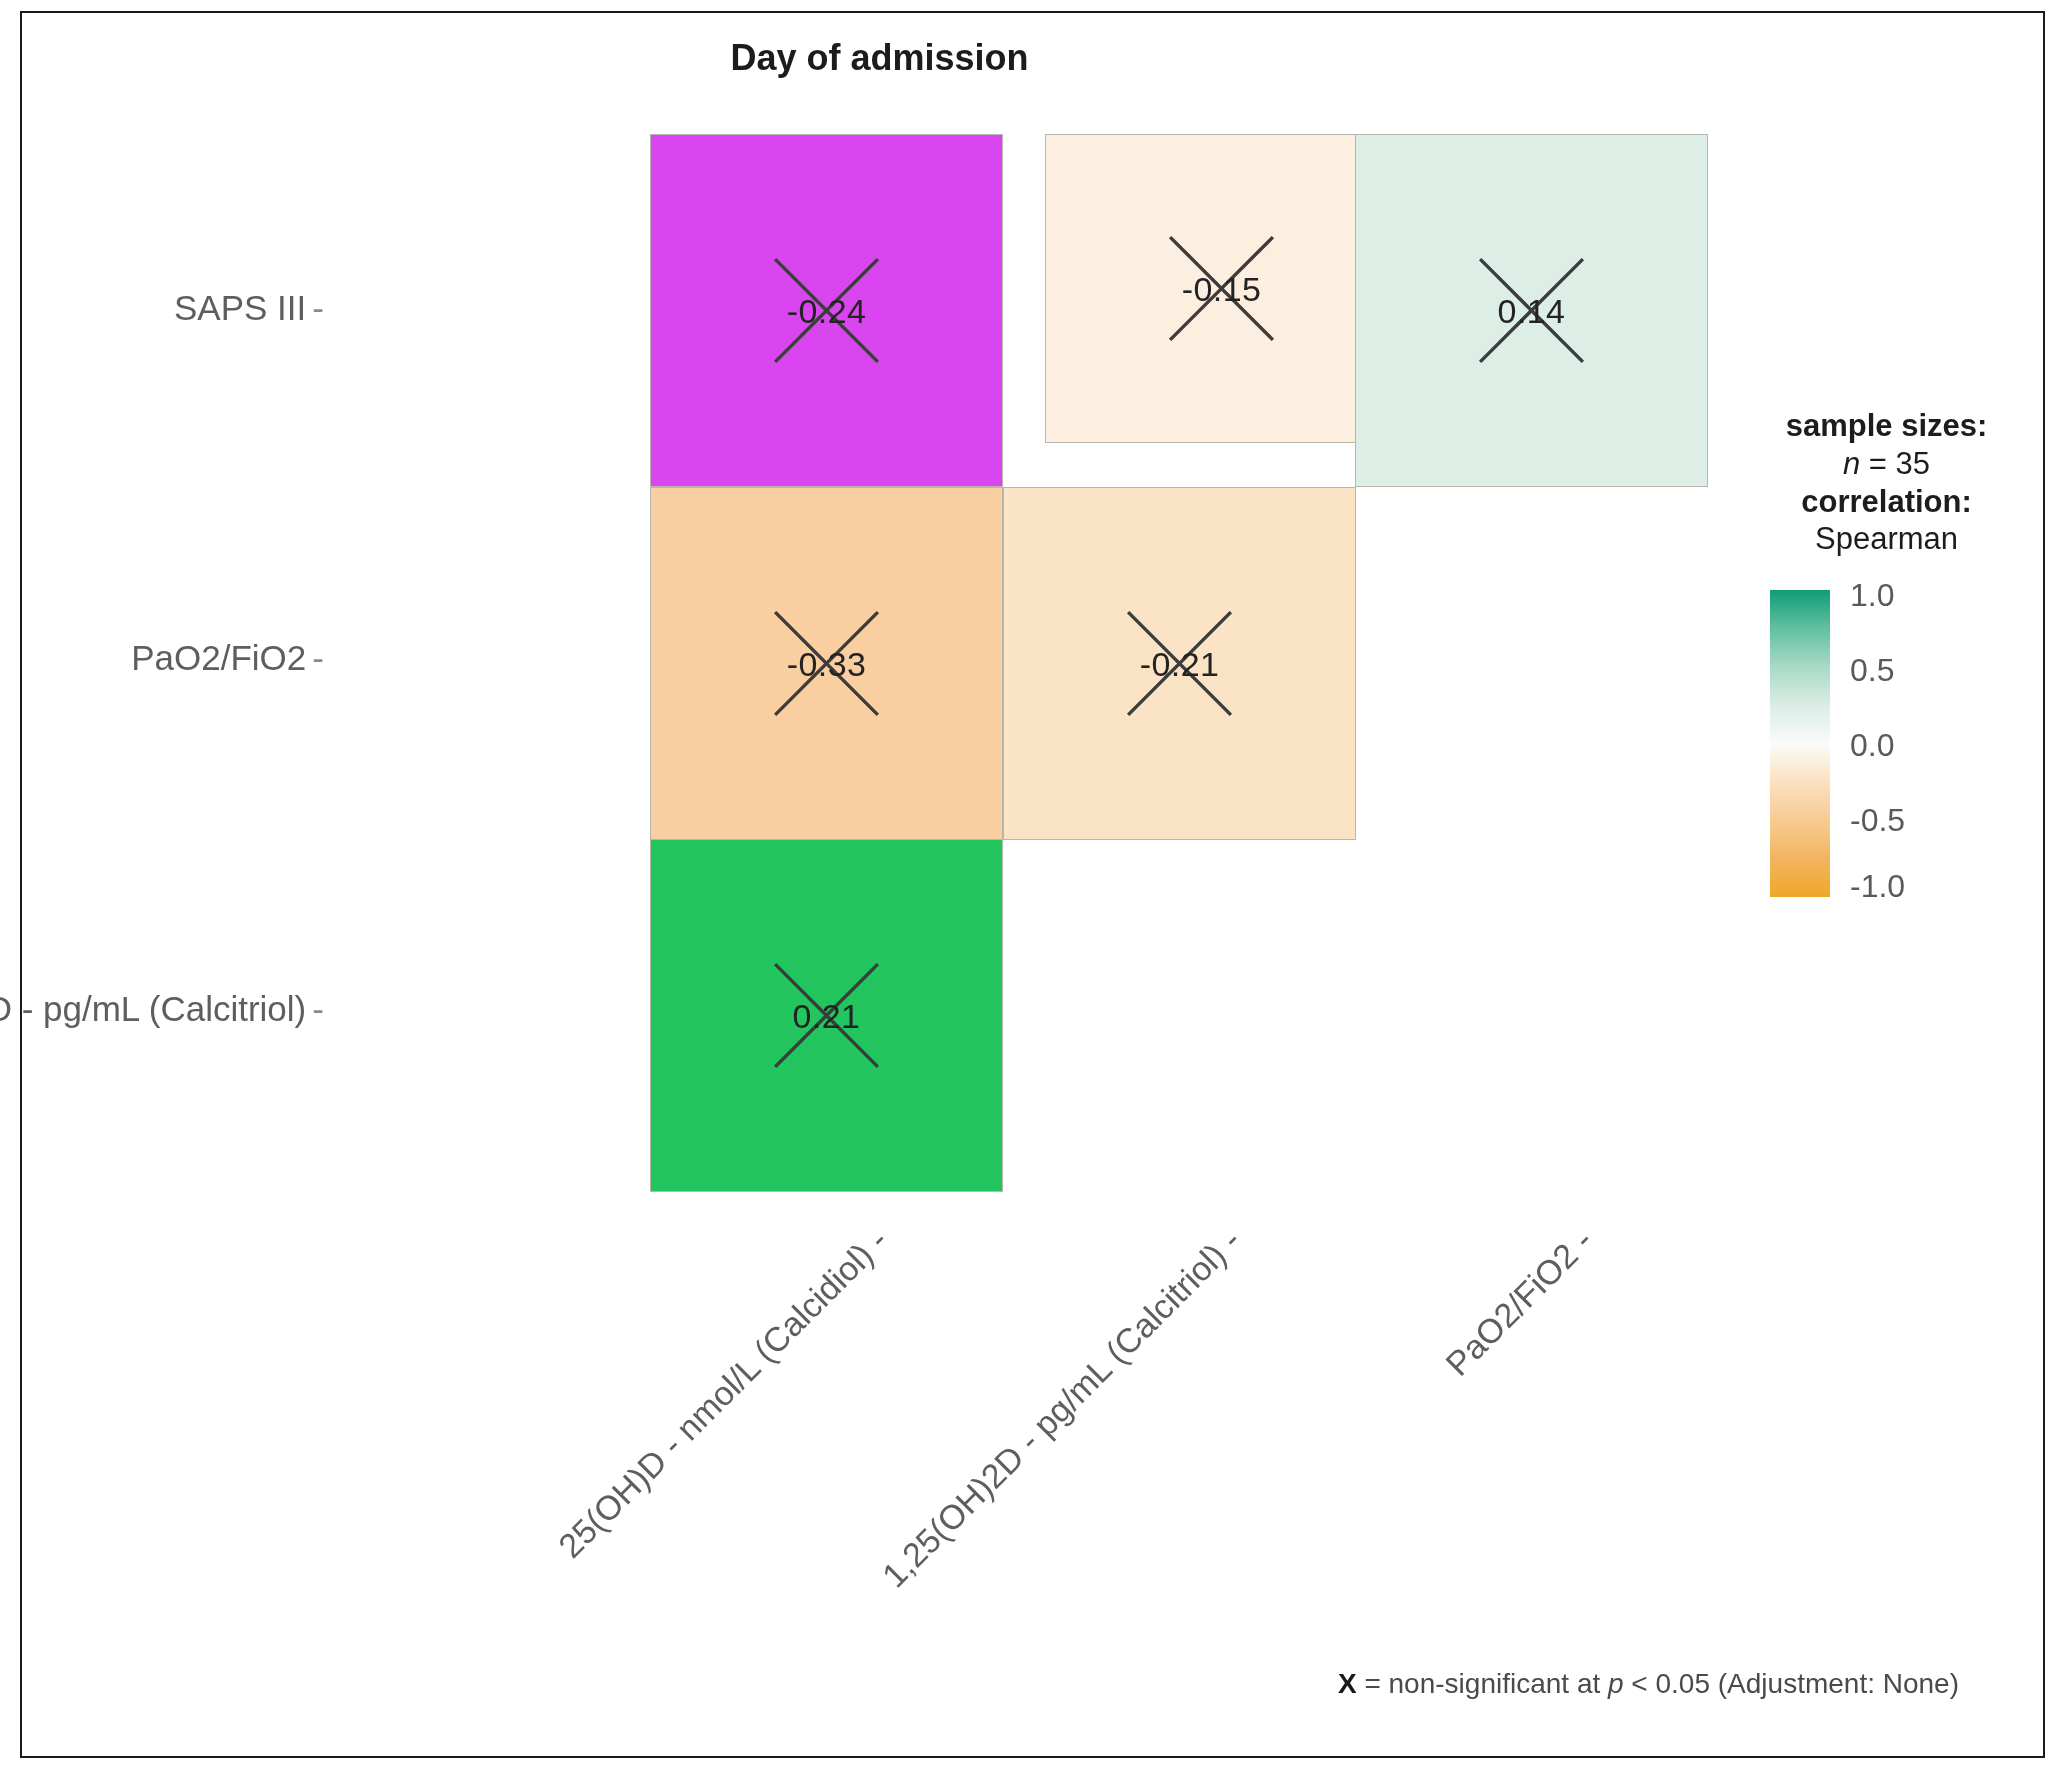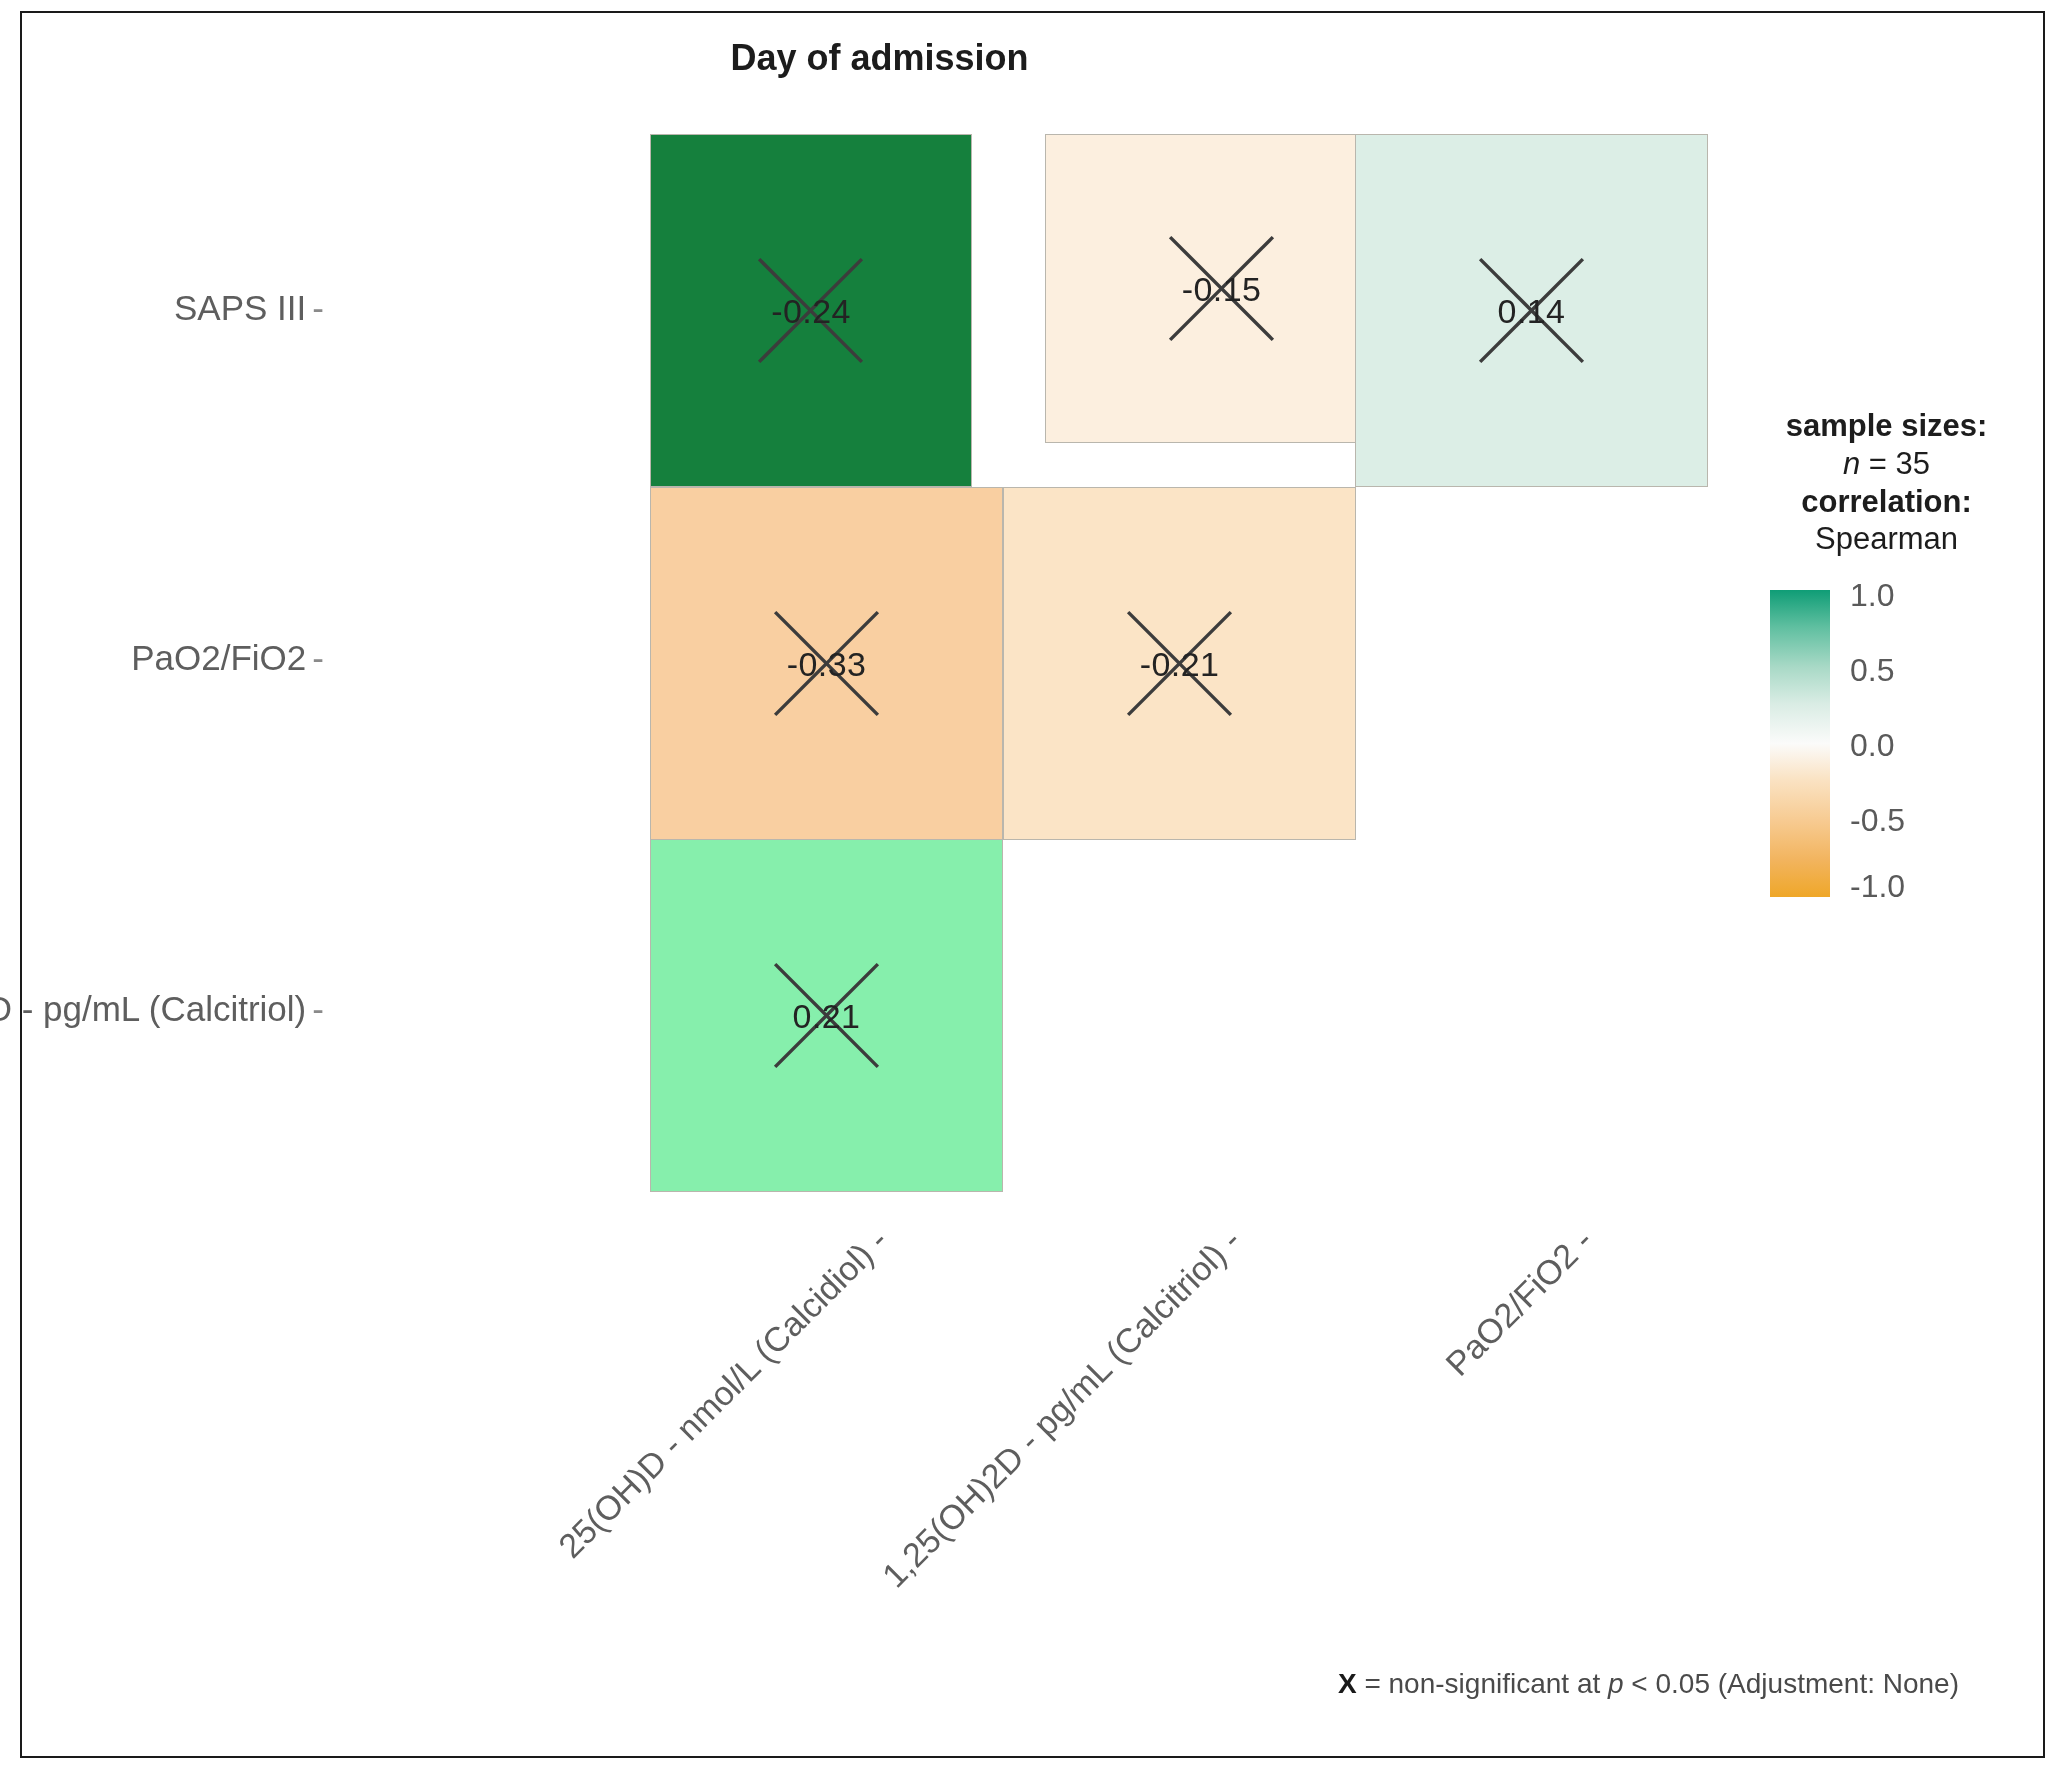--- a/index.html
+++ b/index.html
@@ -170,21 +170,21 @@
   <div id="figure-frame"></div>
 
   <div id="plot-title">Day of admission</div>
 
   <div class="y-label" style="top:288px;right:1742px;"><span>SAPS III</span><span class="y-tick-dash">-</span></div>
   <div class="y-label" style="top:638px;right:1742px;"><span>PaO2/FiO2</span><span class="y-tick-dash">-</span></div>
   <div class="y-label" style="top:989px;right:1742px;"><span>1,25(OH)2D - pg/mL (Calcitriol)</span><span class="y-tick-dash">-</span></div>
 
   <div id="matrix">
 
-    <div class="hm-cell" style="left:0px;   top:0px;   width:322px; height:353px; background:#15803d;">
+    <div class="hm-cell" style="left:0px;   top:0px;   width:353px; height:353px; background:#d946ef;">
       <svg class="xmark" viewBox="0 0 150 150">
         <line x1="8" y1="8" x2="142" y2="142"></line>
         <line x1="142" y1="8" x2="8" y2="142"></line>
       </svg>
       <div class="cell-value">-0.24</div>
     </div>
 
     <div class="hm-cell" style="left:353px; top:0px;   width:353px; height:309px; background:#fcefdf;margin-left:42px;">
       <svg class="xmark" viewBox="0 0 150 150">
         <line x1="8" y1="8" x2="142" y2="142"></line>
@@ -210,21 +210,21 @@
     </div>
 
     <div class="hm-cell" style="left:353px; top:353px; width:353px; height:353px; background:#fbe4c6;">
       <svg class="xmark" viewBox="0 0 150 150">
         <line x1="8" y1="8" x2="142" y2="142"></line>
         <line x1="142" y1="8" x2="8" y2="142"></line>
       </svg>
       <div class="cell-value">-0.21</div>
     </div>
 
-    <div class="hm-cell" style="left:0px;   top:705px; width:353px; height:353px; background:#86efac;padding-left:43px;">
+    <div class="hm-cell" style="left:0px;   top:705px; width:353px; height:353px; background:#22c55e;padding-left:43px;">
       <svg class="xmark" viewBox="0 0 150 150">
         <line x1="8" y1="8" x2="142" y2="142"></line>
         <line x1="142" y1="8" x2="8" y2="142"></line>
       </svg>
       <div class="cell-value">0.21</div>
     </div>
   </div>
 
   <div class="x-label" style="left:-438px; top:1221px; width:1306px;"><span>25(OH)D - nmol/L (Calcidiol)</span><span> -</span></div>
   <div class="x-label" style="left:-85px; top:1221px; width:1306px;"><span>1,25(OH)2D - pg/mL (Calcitriol)</span><span> -</span></div>

